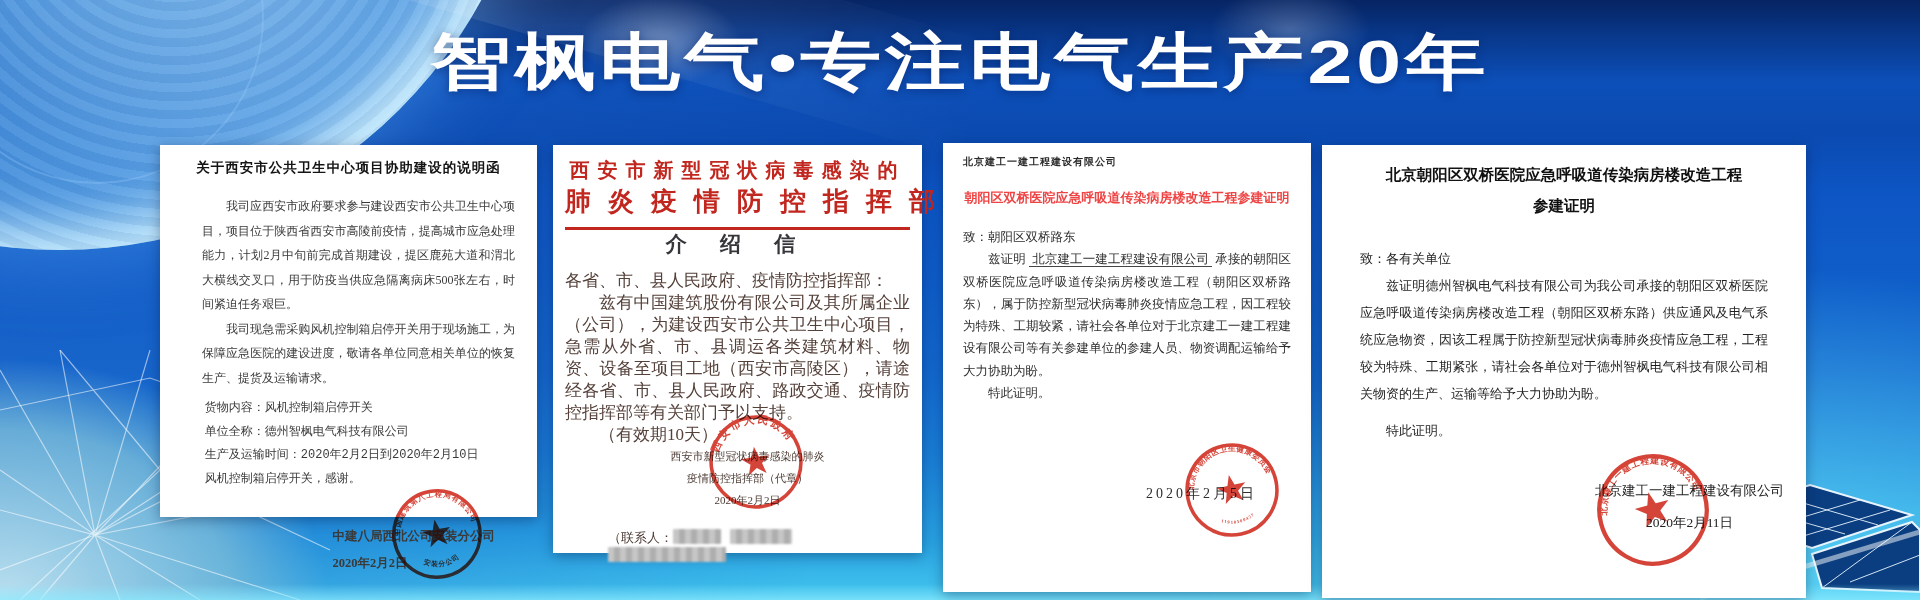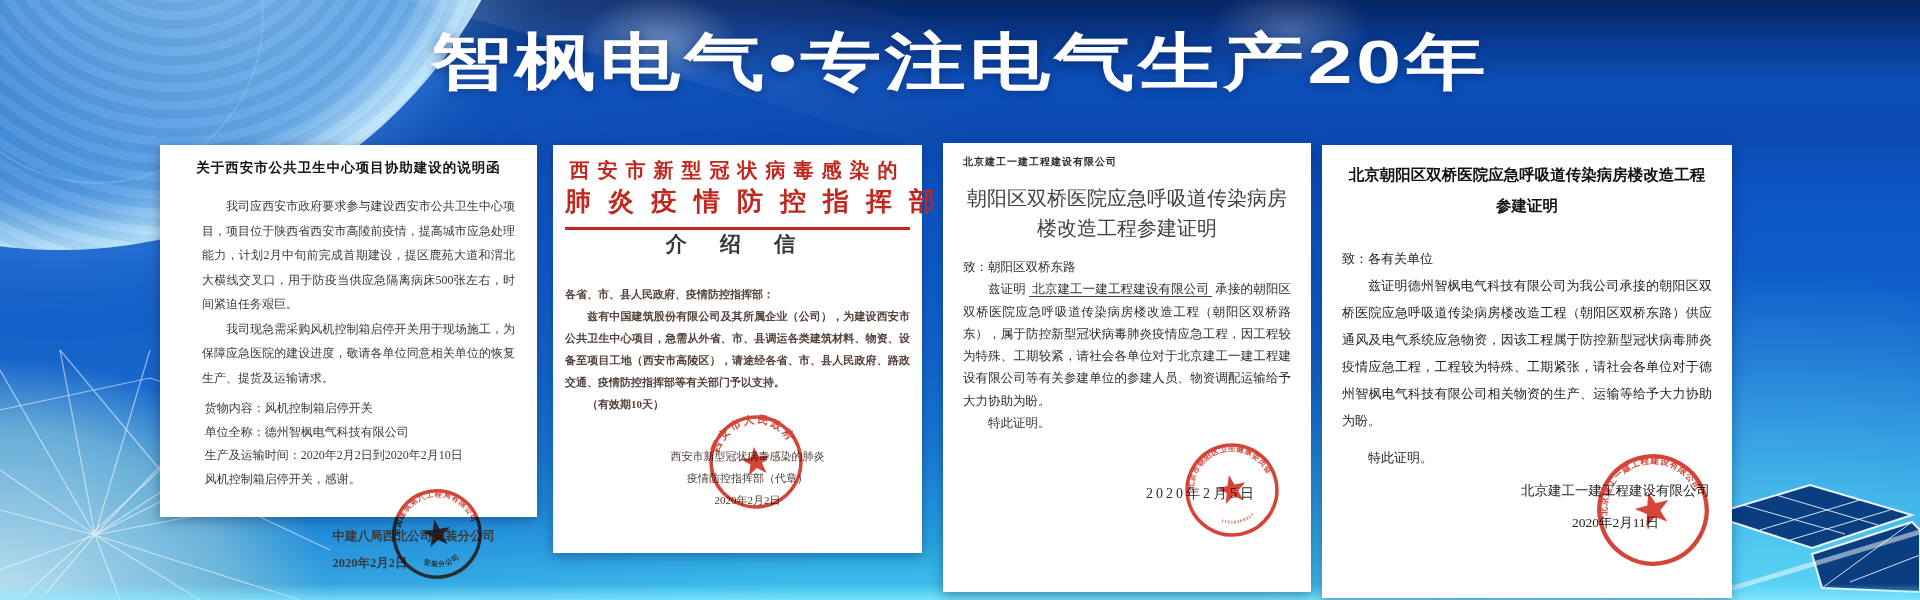--- a/index.html
+++ b/index.html
@@ -30,52 +30,52 @@
     font-family:"Liberation Sans","DejaVu Sans",sans-serif;font-weight:900;font-size:62px;line-height:72px;
     letter-spacing:3px;transform:scaleX(1.3);text-shadow:0 2px 8px rgba(0,20,80,.45);white-space:nowrap;}
   .doc{position:absolute;background:#fff;box-shadow:0 3px 12px rgba(3,20,60,.38);box-sizing:border-box;color:#333;}
   .doc p{margin:0;}
   
   .doc1{left:160px;top:145px;width:377px;height:372px;padding:14px 22px;}
   .doc1 .t{font-size:13.5px;font-weight:bold;color:#141414;text-align:center;letter-spacing:1px;}
   .doc1 .body{margin-top:17px;font-size:12px;line-height:24.5px;color:#3a3a3a;text-align:justify;}
   .doc1 .body .ind{text-indent:2em;margin-left:20px;}
   .doc1 .items{margin-top:7px;}
-  .doc1 .items p{padding-left:1.9em;line-height:23.5px;font-size:12px;color:#3a3a3a;}
+  .doc1 .items p{padding-left:1.9em;line-height:23.5px;font-size:12px;color:#3a3a3a;font-family:Liberation Mono, monospace;}
   .sign1{position:absolute;top:378px;right:42px;text-align:left;font-size:12.5px;line-height:27px;color:#3a3a3a;font-weight:bold;}
   .stamp{position:absolute;mix-blend-mode:multiply;opacity:.88;}
   .stamp svg{display:block;}
   .st1{left:228px;top:340px;width:98px;height:98px;transform:rotate(-10deg);}
   
   .doc2{left:553px;top:145px;width:369px;height:408px;padding:12px 12px;}
   .doc2 .rt{color:#c1271e;font-weight:bold;text-align:center;white-space:nowrap;}
   .d2t1{margin-top:20px;font-size:20px;letter-spacing:8px;margin-right:-8px;}
   .d2t2{font-size:26px;letter-spacing:17px;margin-right:-17px;margin-top:2px;}
   .d2rule{margin-top:8px;border-bottom:3px solid #c1271e;}
   .d2h{margin-top:24px;text-align:center;font-size:21px;font-weight:bold;color:#35353a;letter-spacing:14px;margin-right:-14px;}
-  .doc2 .body{margin-top:25px;font-size:11px;line-height:22px;color:#55413a;text-align:justify;font-weight:bold;}
+  .doc2 .body{margin-top:12px;font-size:17px;line-height:22px;color:#55413a;text-align:justify;}
   .doc2 .body .ind{text-indent:2em;}
   .sign2{position:absolute;top:300px;left:45px;right:25px;text-align:center;font-size:11px;line-height:22px;color:#4c3b34;}
   .st2{left:152px;top:266px;width:102px;height:102px;transform:rotate(-8deg);}
   .contact2{position:absolute;top:384px;left:55px;font-size:13px;color:#4c3b34;}
   .mosaic{display:inline-block;height:15px;vertical-align:-2px;margin-right:9px;border-radius:1px;
     background:repeating-linear-gradient(90deg,#c6c6c6 0 6px,#aeaeae 6px 12px),repeating-linear-gradient(0deg,rgba(255,255,255,.4) 0 5px,rgba(0,0,0,.07) 5px 10px);
     filter:blur(1.3px);}
   .m1{width:48px;} .m2{width:62px;} .m3{width:118px;}
   
   .doc3{left:943px;top:143px;width:368px;height:449px;padding:12px 20px;}
   .doc3 .hdr{font-size:10px;color:#2c2c2c;font-weight:bold;letter-spacing:1px;}
-  .doc3 .t{margin-top:14px;font-size:20px;font-weight:400;line-height:30px;text-align:center;color:#404040;font-family:"Liberation Sans","DejaVu Sans",sans-serif;}
+  .doc3 .t{margin-top:14px;font-size:13px;font-weight:700;line-height:30px;text-align:center;color:#ef4444;font-family:"Liberation Sans","DejaVu Sans",sans-serif;}
   .doc3 .body{margin-top:13px;font-size:12.5px;line-height:22.3px;color:#2e2e2e;text-align:justify;}
   .doc3 .body .ind{text-indent:2em;}
   .doc3 .u{border-bottom:1px solid #444;padding:0 3px;}
   .date3{position:absolute;top:342px;left:203px;font-size:14px;letter-spacing:3px;color:#2e2e2e;}
   .st3{left:238px;top:296px;width:102px;height:102px;transform:rotate(-12deg);}
   
-  .doc4{left:1322px;top:145px;width:410px;height:453px;padding:14px 20px;}
+  .doc4{left:1322px;top:145px;width:484px;height:453px;padding:14px 38px;}
   .doc4 .t{font-size:15.5px;font-weight:800;line-height:31px;text-align:center;color:#111;}
   .doc4 .t2{font-size:15.5px;font-weight:800;text-align:center;color:#111;line-height:31px;}
   .doc4 .body{margin-top:24px;font-size:13px;line-height:27px;color:#1f1f1f;text-align:justify;}
   .doc4 .body .ind{text-indent:2em;}
   .doc4 .close{margin-top:10px;text-indent:2em;}
   .sign4{position:absolute;top:330px;right:22px;text-align:center;font-size:13.5px;line-height:32px;color:#222;}
   .st4{left:270px;top:304px;width:122px;height:122px;transform:rotate(-15deg);}
   .stamp text{font-family:"Liberation Serif","DejaVu Serif",serif;font-weight:bold;fill:#cf2a1c;}
 </style>
 </head>
@@ -161,27 +161,30 @@
     <div class="stamp st2">
       <svg width="102" height="102" viewBox="0 0 200 200">
         <defs>
             <path id="arc2" d="M 25,112 A 76,76 0 1 1 175,112" fill="none"></path>
           </defs>
         <circle cx="100" cy="100" r="88" fill="none" stroke="#cf2a1c" stroke-width="7"></circle>
         <polygon fill="#cf2a1c" points="100,70 107.05,90.29 128.53,90.73 111.41,103.71 117.63,124.27 100,112 82.37,124.27 88.59,103.71 71.47,90.73 92.95,90.29"></polygon>
         <text font-size="21" letter-spacing="5" text-anchor="middle"><textPath href="#arc2" startOffset="50%">西安市人民政府</textPath></text>
       </svg>
     </div>
+    <p class="contact2">
+      <span>（联系人：</span><span class="mosaic m1"></span><span class="mosaic m2"></span><span class="mosaic m3"></span>
+    </p>
   </section>
 
   <section class="doc doc3">
     <p class="hdr">北京建工一建工程建设有限公司</p>
     <p class="t">朝阳区双桥医院应急呼吸道传染病房楼改造工程参建证明</p>
     <div class="body">
-      <p>致：朝阳区双桥东路</p>
+      <p>致：朝阳区双桥路东</p>
       <p class="ind"><span>兹证明</span> <span class="u">北京建工一建工程建设有限公司</span> <span>承接的朝阳区双桥医院应急呼吸道传染病房楼改造工程（朝阳区双桥路东），属于防控新型冠状病毒肺炎疫情应急工程，因工程较为特殊、工期较紧，请社会各单位对于北京建工一建工程建设有限公司等有关参建单位的参建人员、物资调配运输给予大力协助为盼。</span></p>
       <p class="ind">特此证明。</p>
     </div>
     <p class="date3">2020年2月5日</p>
     <div class="stamp st3">
       <svg width="102" height="102" viewBox="0 0 200 200">
         <defs>
           <path id="arc3" d="M 25,112 A 76,76 0 1 1 175,112" fill="none"></path>
           <path id="barc3" d="M 45,138 A 68,68 0 0 0 155,138" fill="none"></path>
         </defs>

